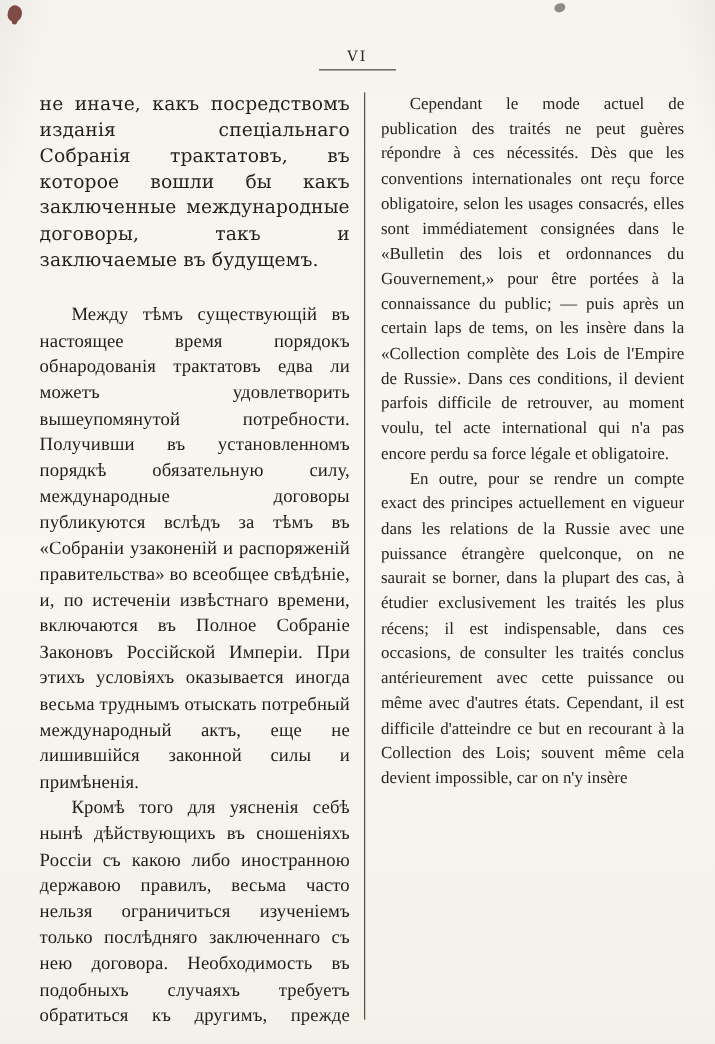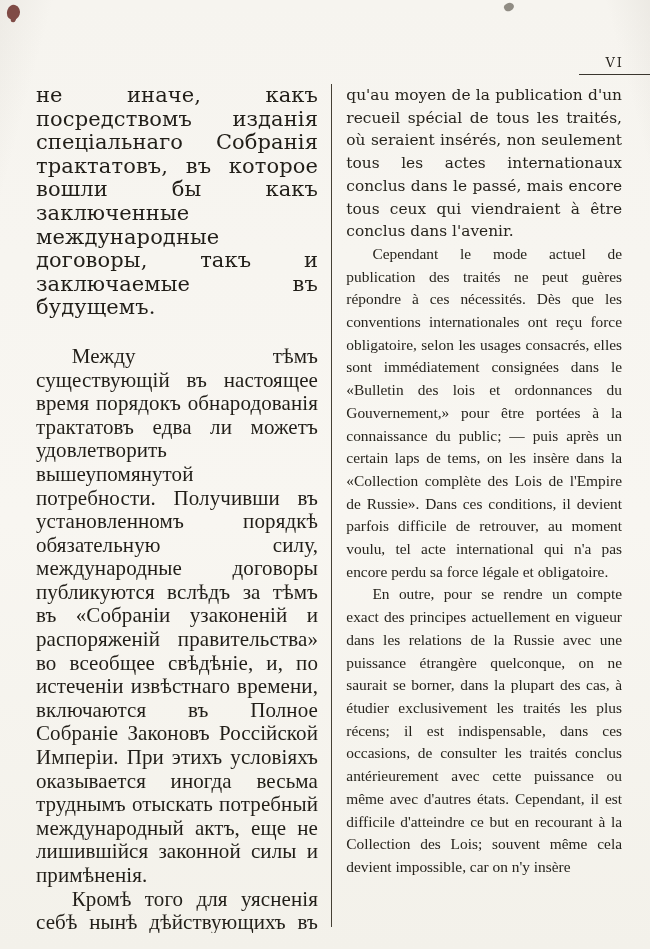--- a/index.html
+++ b/index.html
@@ -38,23 +38,23 @@
     right: 136px; top: 3px;
     width: 10px; height: 8px;
     background: #3c362c;
     transform: rotate(-25deg);
     opacity: 0.55;
   }
 
   
   .pageno-wrap {
     position: absolute;
-    top: 52px;
+    top: 40px;
     left: 0; right: 0;
-    text-align: right;
+    text-align: center;
   }
   .pageno {
     display: inline-block;
     font-size: 13px;
     letter-spacing: 2px;
     font-variant: small-caps;
     color: #2b2822;
     padding: 0 26px 4px 26px;
     border-bottom: 1.4px solid #3a362e;
   }
@@ -74,21 +74,21 @@
   }
   .col p {
     margin: 0;
     overflow-wrap: break-word;
   }
   .col p.indent { text-indent: 1.7em; font-family: Liberation Serif, serif; }
 
   .col-left {
     width: 282px;
     padding-right: 13px;
-    font-size: 21px;
+    font-size: 17px;
     line-height: 23.6px;
     letter-spacing: 0.1px;
     color: #211e18;
   }
   .col-left p.gap-after { margin-bottom: 25px; }
 
   .divider {
     width: 1.3px;
     background: #454035;
     margin: 0 0 6px 0;
@@ -119,20 +119,19 @@
 
     <div class="col col-left">
       <p class="gap-after">не иначе, какъ посредствомъ изданія спеціальнаго Собранія трактатовъ, въ которое вошли бы какъ заключенные международные договоры, такъ и заключаемые въ будущемъ.</p>
       <p class="indent">Между тѣмъ существующій въ настоящее время порядокъ обнародованія трактатовъ едва ли можетъ удовлетворить вышеупомянутой потребности. Получивши въ установленномъ порядкѣ обязательную силу, международные договоры публикуются вслѣдъ за тѣмъ въ «Собраніи узаконеній и распоряженій правительства» во всеобщее свѣдѣніе, и, по истеченіи извѣстнаго времени, включаются въ Полное Собраніе Законовъ Россійской Имперіи. При этихъ условіяхъ оказывается иногда весьма труднымъ отыскать потребный международный актъ, еще не лишившійся законной силы и примѣненія.</p>
       <p class="indent">Кромѣ того для уясненія себѣ нынѣ дѣйствующихъ въ сношеніяхъ Россіи съ какою либо иностранною державою правилъ, весьма часто нельзя ограничиться изученіемъ только послѣдняго заключеннаго съ нею договора. Необходимость въ подобныхъ случаяхъ требуетъ обратиться къ другимъ, прежде заключеннымъ съ этою державою, или даже съ другими государствами, трактатамъ. Но исполненіе этого желанія посредствомъ обращенія къ Полному Собранію Законовъ не только крайне затруднительно, но часто даже не-</p>
     </div>
 
     <div class="divider"></div>
 
     <div class="col col-right">
-      <p>qu'au moyen de la publication d'un recueil spécial de tous les traités, où seraient insérés, non seulement tous les actes internationaux conclus dans le passé, mais encore tous ceux qui viendraient à être conclus dans l'avenir.</p>
       <p class="indent">Cependant le mode actuel de publication des traités ne peut guères répondre à ces nécessités. Dès que les conventions internationales ont reçu force obligatoire, selon les usages consacrés, elles sont immédiatement consignées dans le «Bulletin des lois et ordonnances du Gouvernement,» pour être portées à la connaissance du public; — puis après un certain laps de tems, on les insère dans la «Collection complète des Lois de l'Empire de Russie». Dans ces conditions, il devient parfois difficile de retrouver, au moment voulu, tel acte international qui n'a pas encore perdu sa force légale et obligatoire.</p>
       <p class="indent">En outre, pour se rendre un compte exact des principes actuellement en vigueur dans les relations de la Russie avec une puissance étrangère quelconque, on ne saurait se borner, dans la plupart des cas, à étudier exclusivement les traités les plus récens; il est indispensable, dans ces occasions, de consulter les traités conclus antérieurement avec cette puissance ou même avec d'autres états. Cependant, il est difficile d'atteindre ce but en recourant à la Collection des Lois; souvent même cela devient impossible, car on n'y insère</p>
     </div>
 
   </div>
 
 </div>
 
 </body></html>

